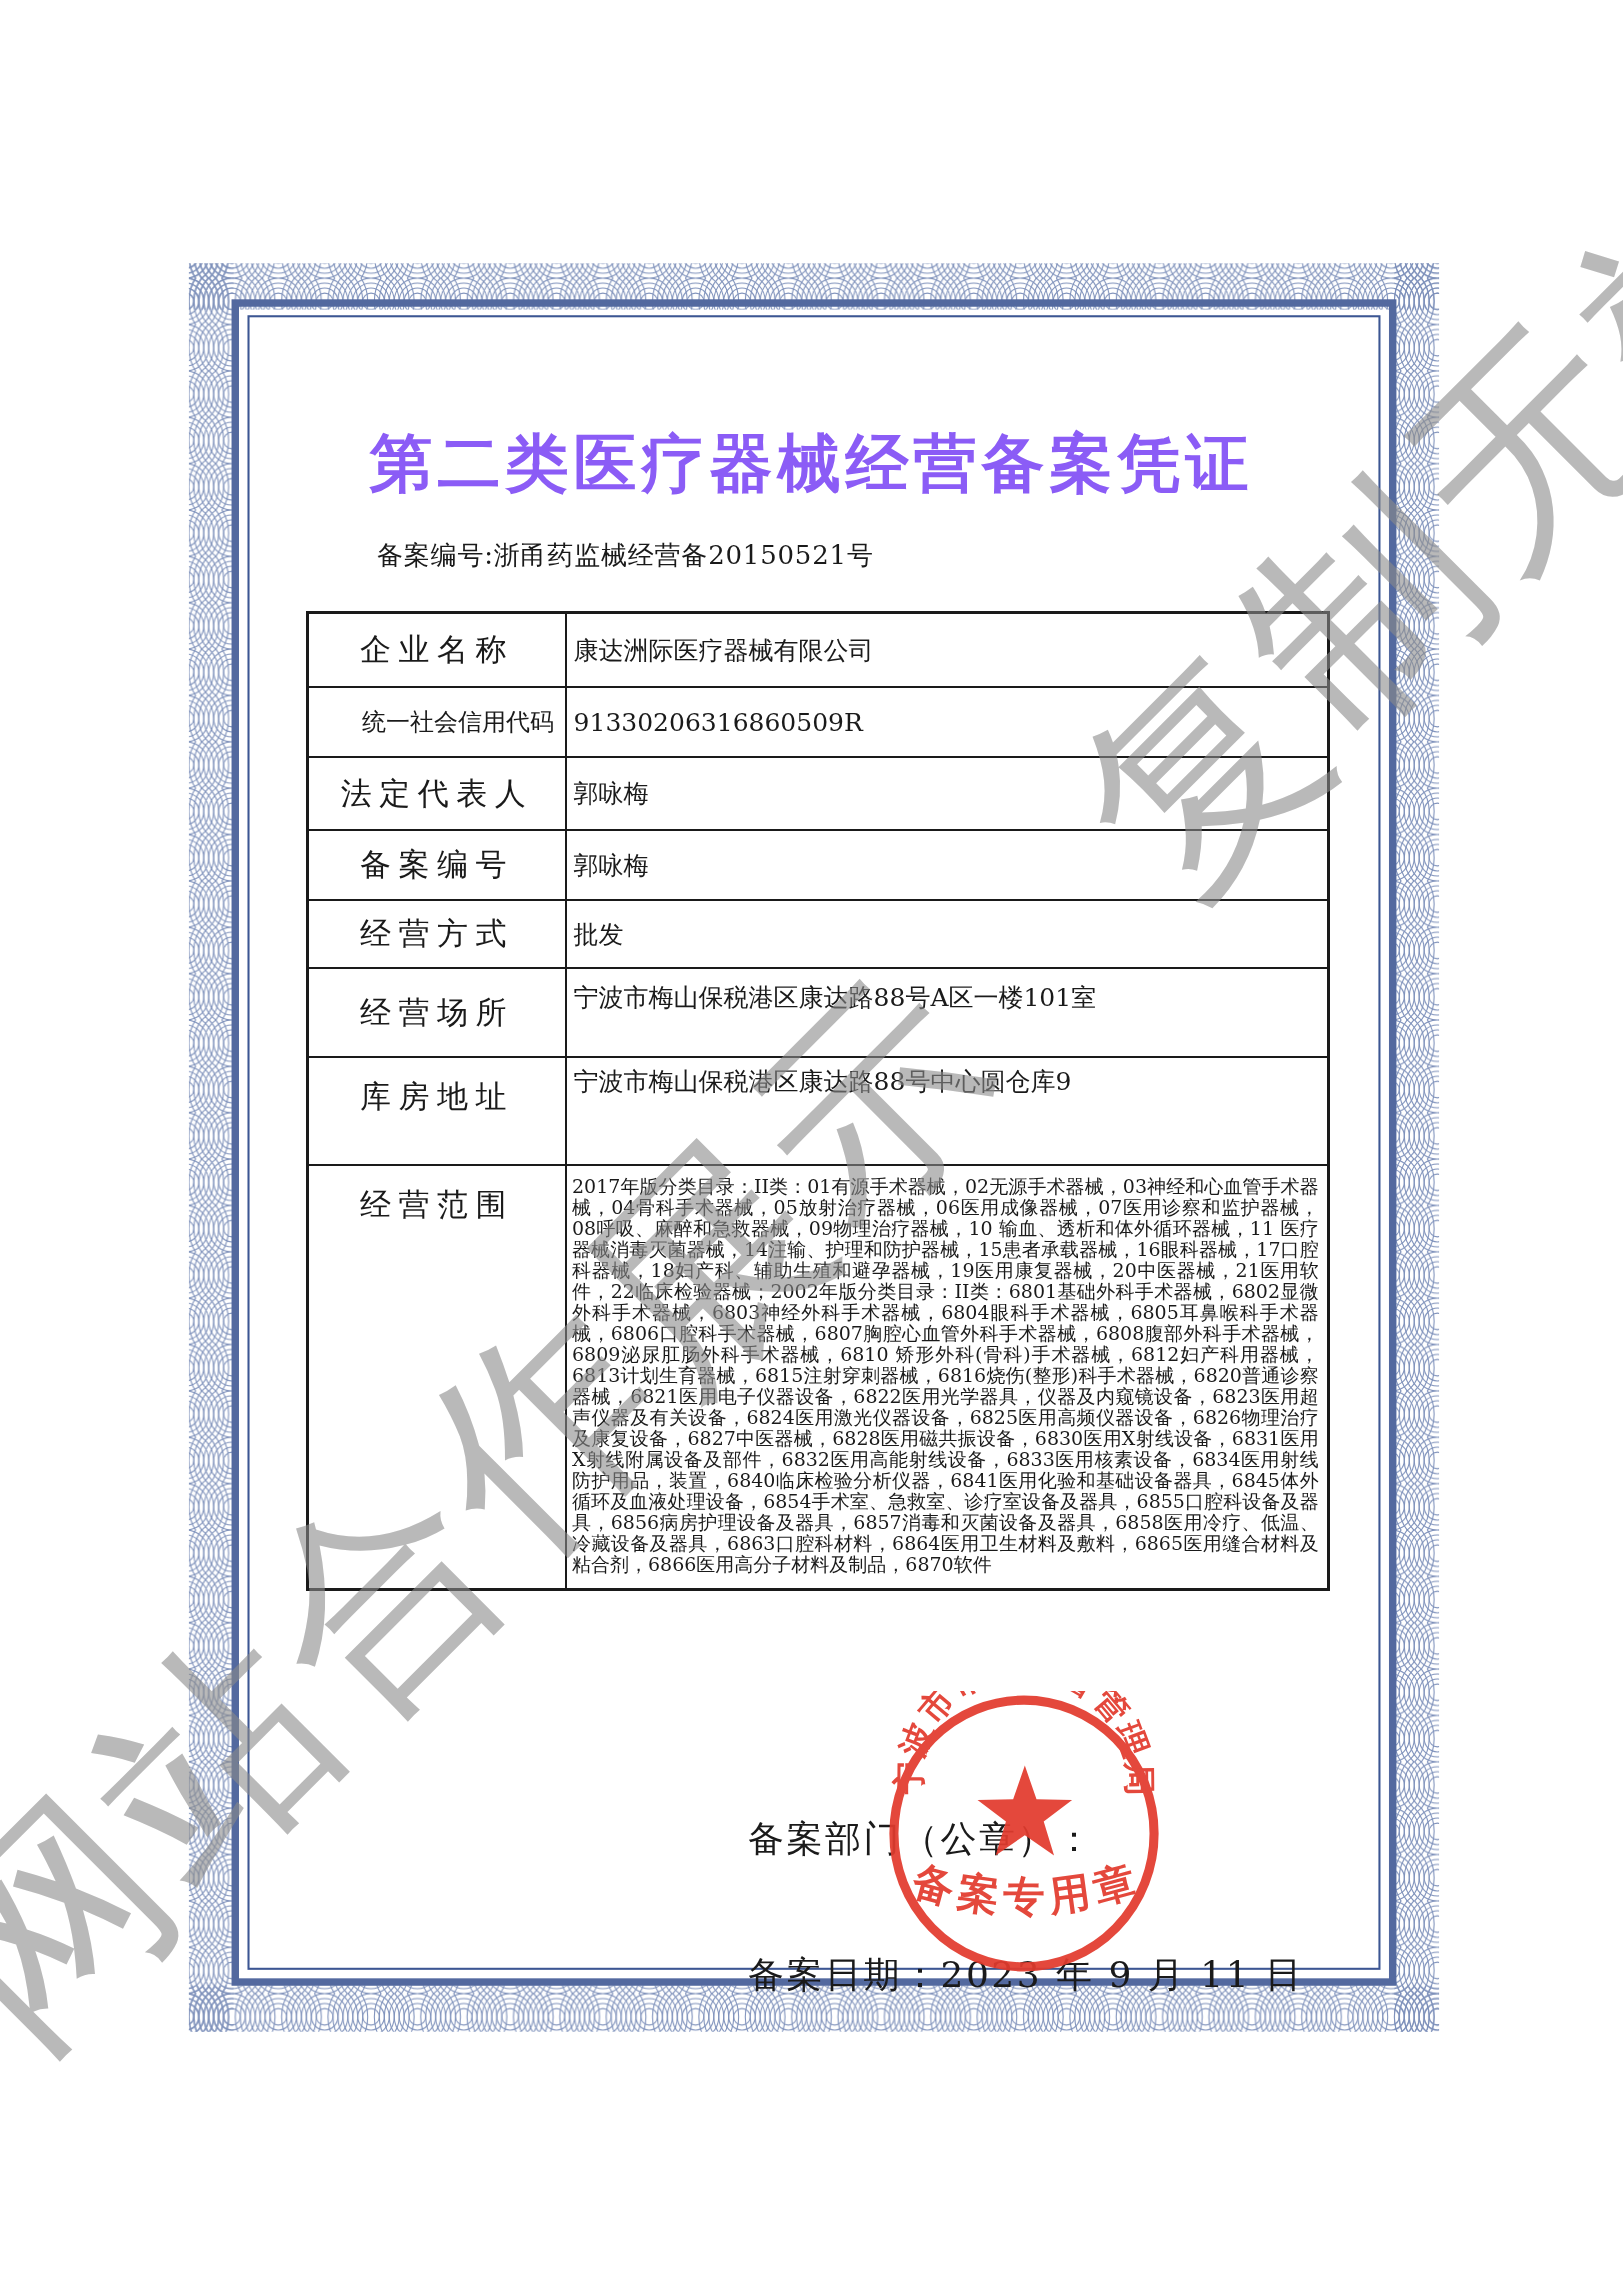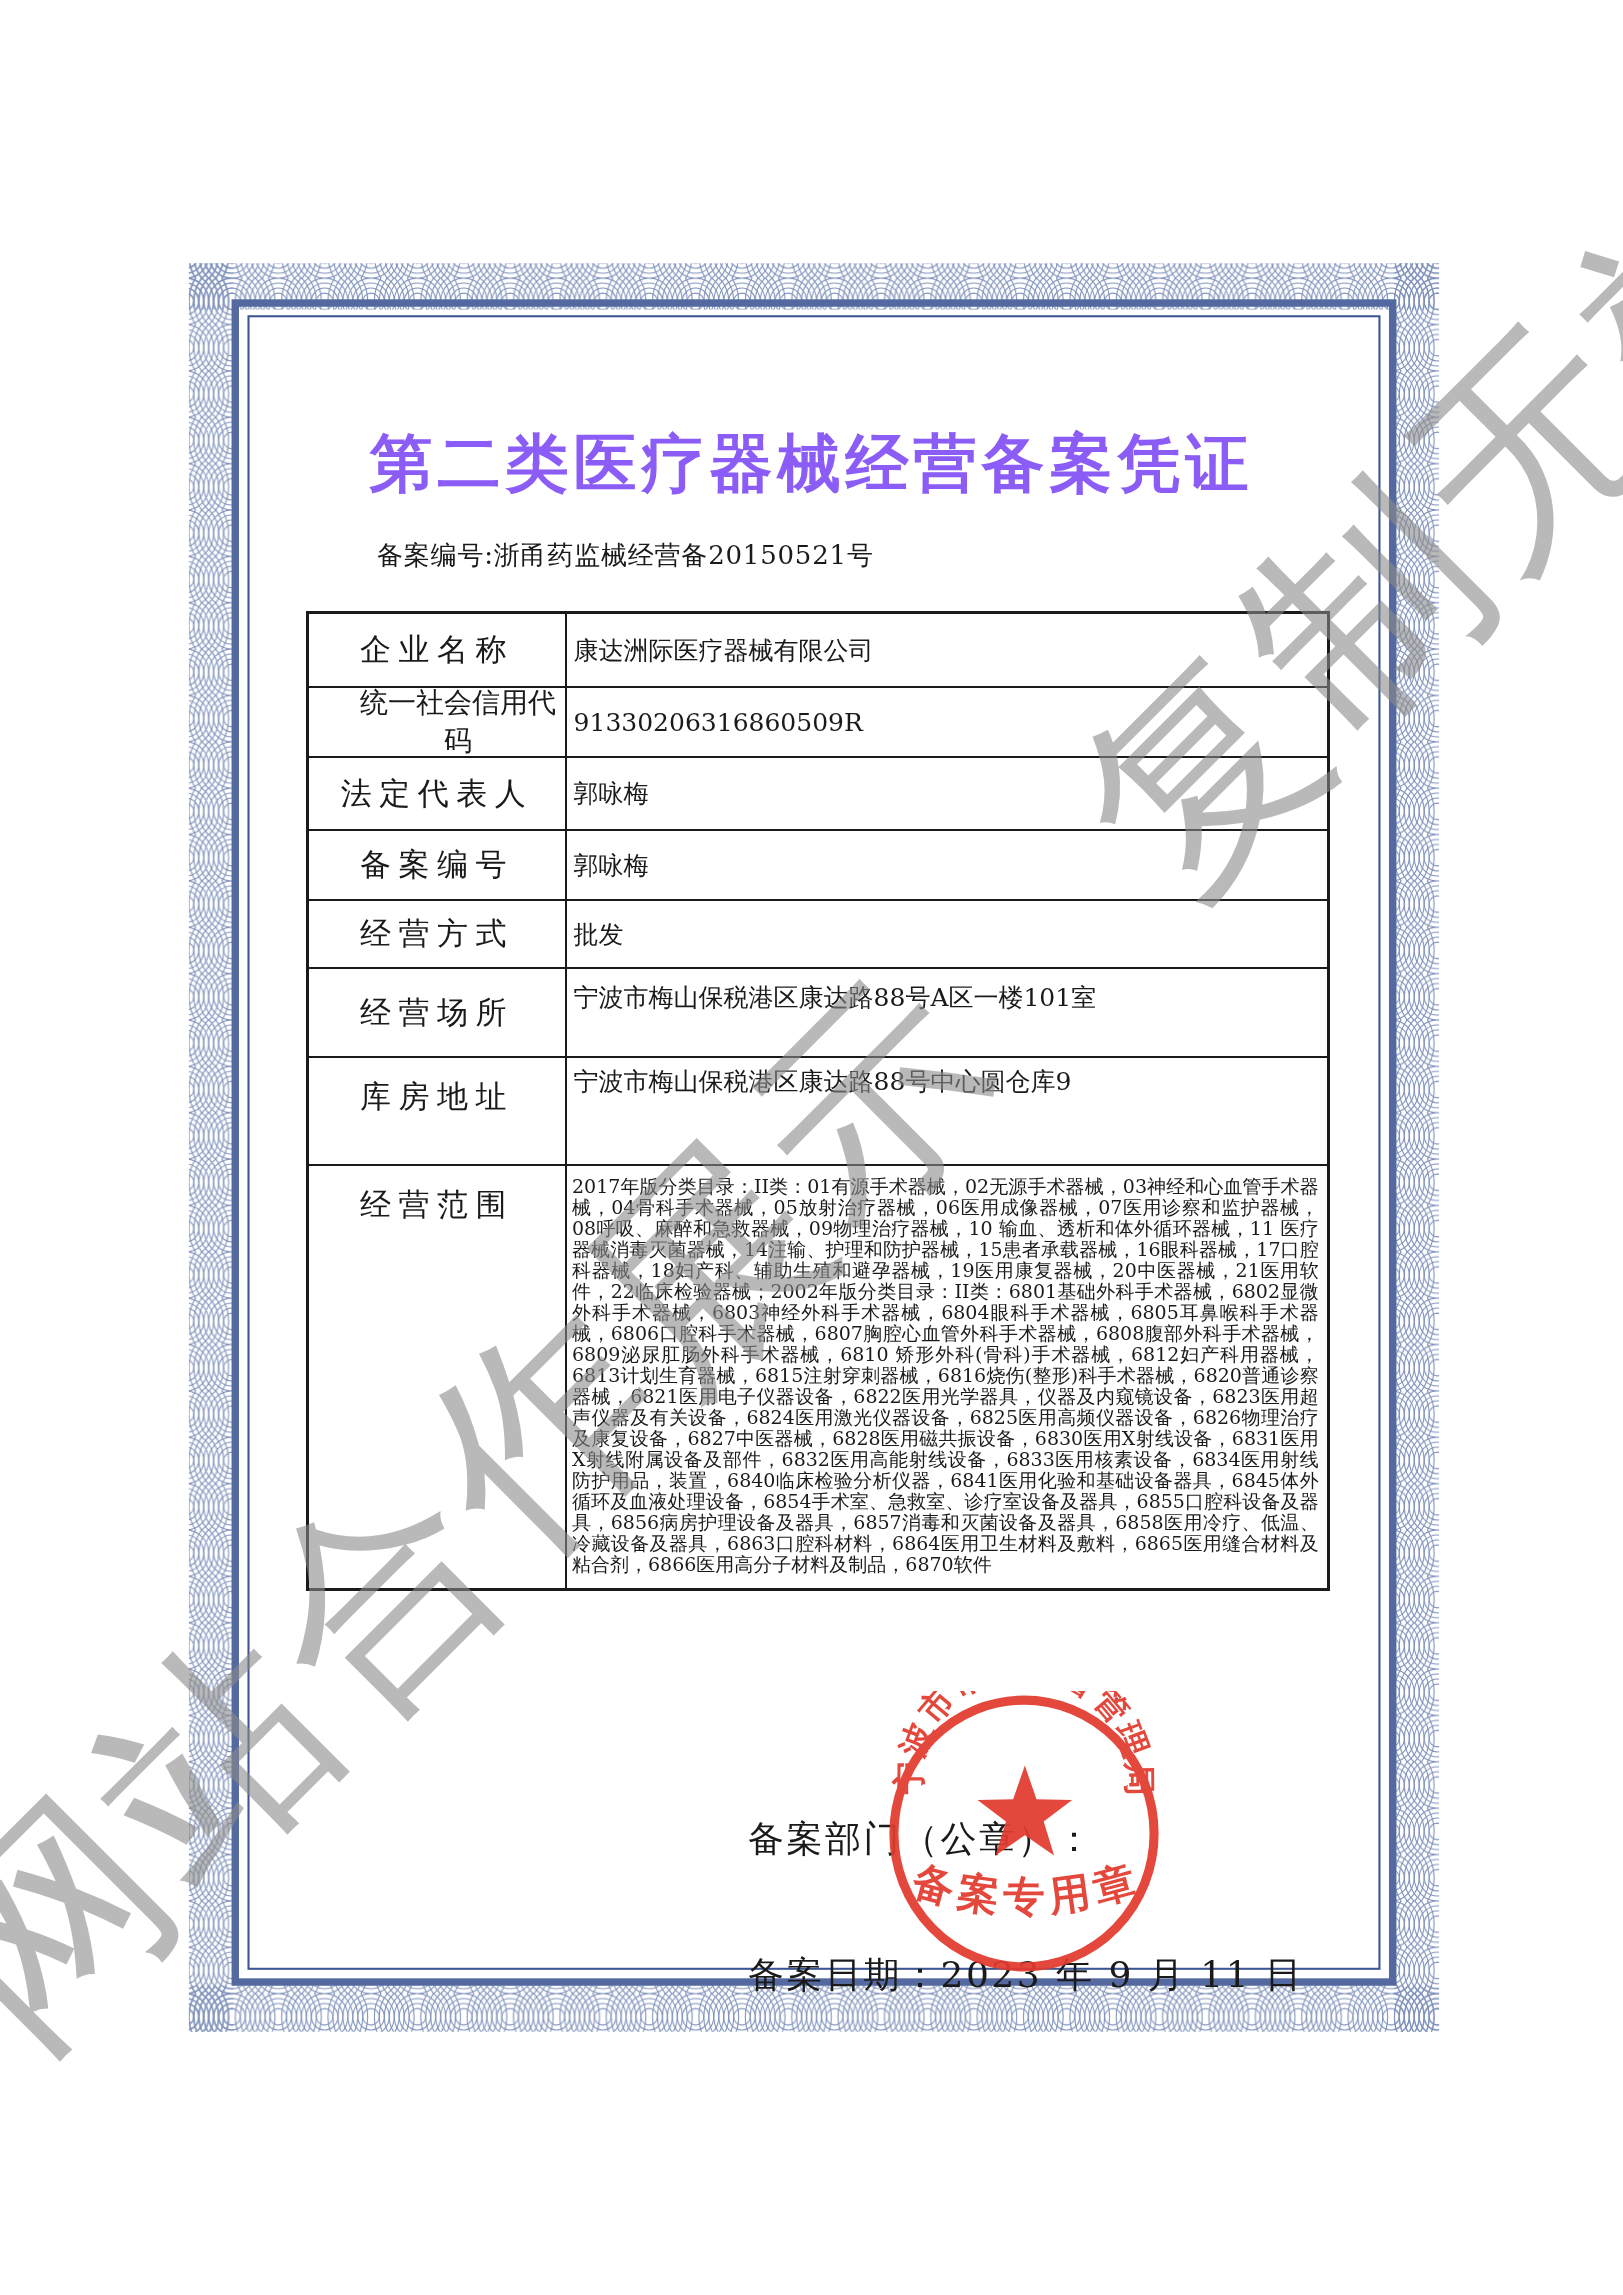--- a/index.html
+++ b/index.html
@@ -23,21 +23,21 @@
   .row + .row{border-top:2.5px solid #1a1a1a;}
   .r1{height:72px;} .r2{height:70px;} .r3{height:73px;} .r4{height:70px;}
   .r5{height:75px;} .r6{height:68px;} .r7{height:89px;} .r8{height:108px;} .r9{height:424px;}
   .lab{
     flex:0 0 258px;border-right:2.5px solid #1a1a1a;display:flex;align-items:center;justify-content:center;
     font-size:31px;letter-spacing:7.5px;text-align:center;box-sizing:border-box;
   }
   .val{
     flex:1;display:flex;align-items:center;font-size:25px;padding:0 11.6px 0 6.6px;box-sizing:border-box;
   }
-  .r2 .lab{letter-spacing:0;font-size:28px;padding-left:42px;}
+  .r2 .lab{letter-spacing:0;font-size:24px;padding-left:42px;}
   .r5 .val,.r7 .val{align-items:flex-start;padding-top:12.4px;}
   .r8 .val{align-items:flex-start;padding-top:6.6px;}
   .r8 .lab,.r9 .lab{align-items:flex-start;padding-top:18px;}
   .r9 .val{
     display:block;font-size:19px;line-height:21px;letter-spacing:0;
     padding:10px 8.3px 0 5px;overflow:hidden;text-align:justify;
   }
   .dept-line{position:absolute;left:748px;top:1815px;font-size:36px;letter-spacing:2.5px;z-index:2;}
   .date-line{position:absolute;left:748px;top:1951px;font-size:36px;letter-spacing:2.5px;z-index:2;}
   .watermark{

